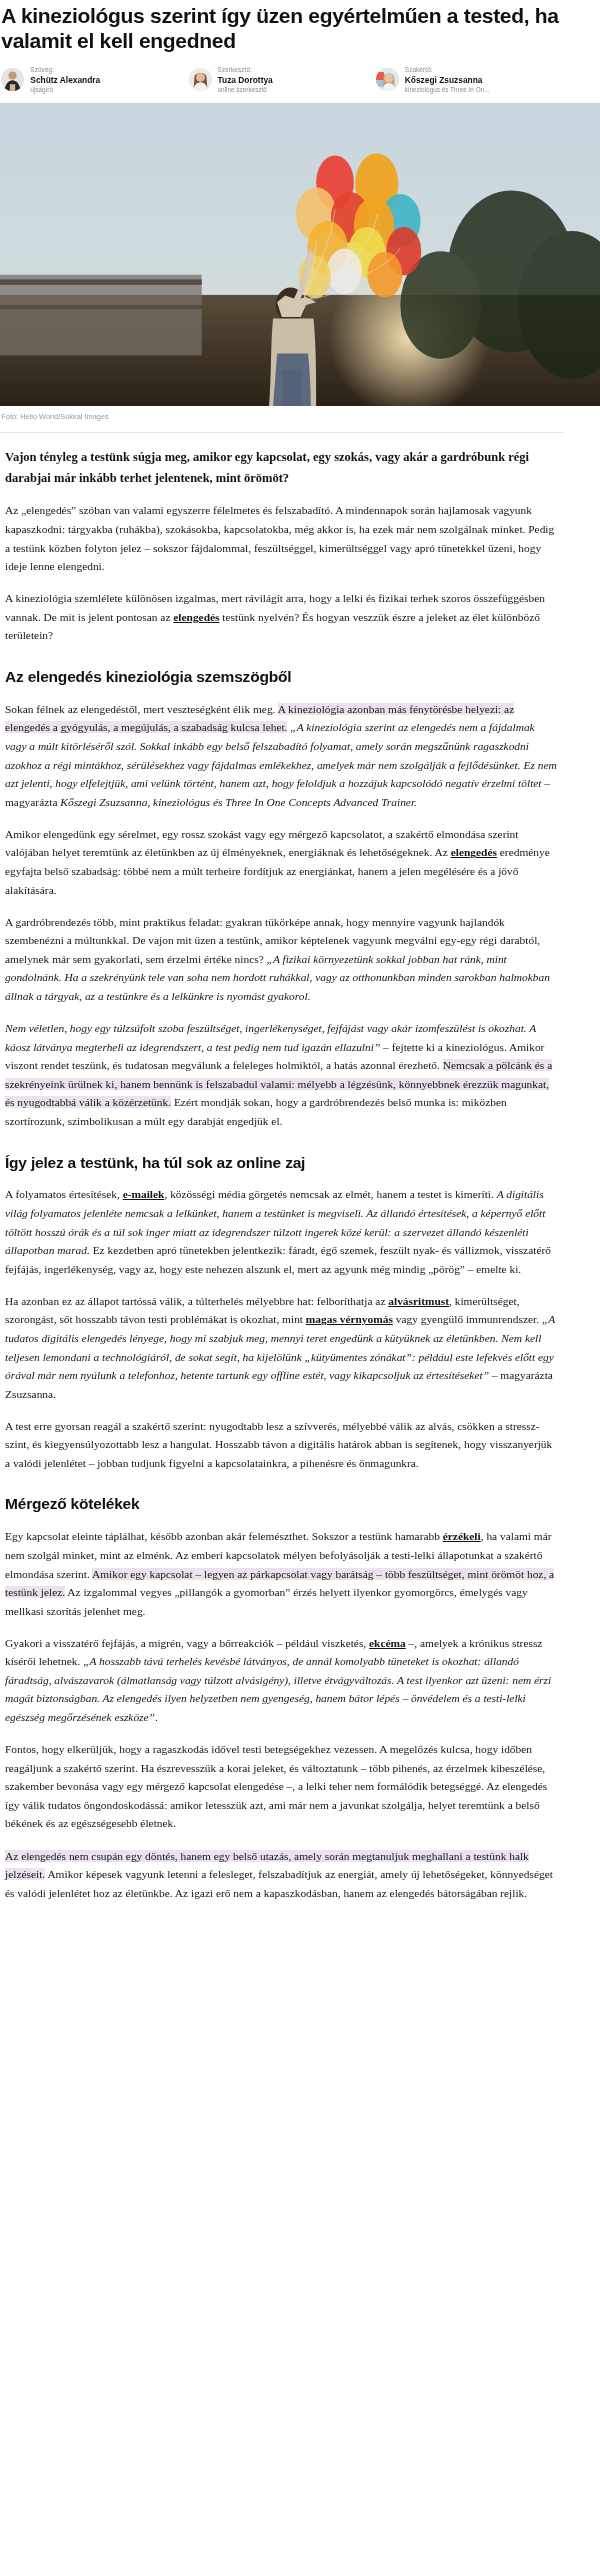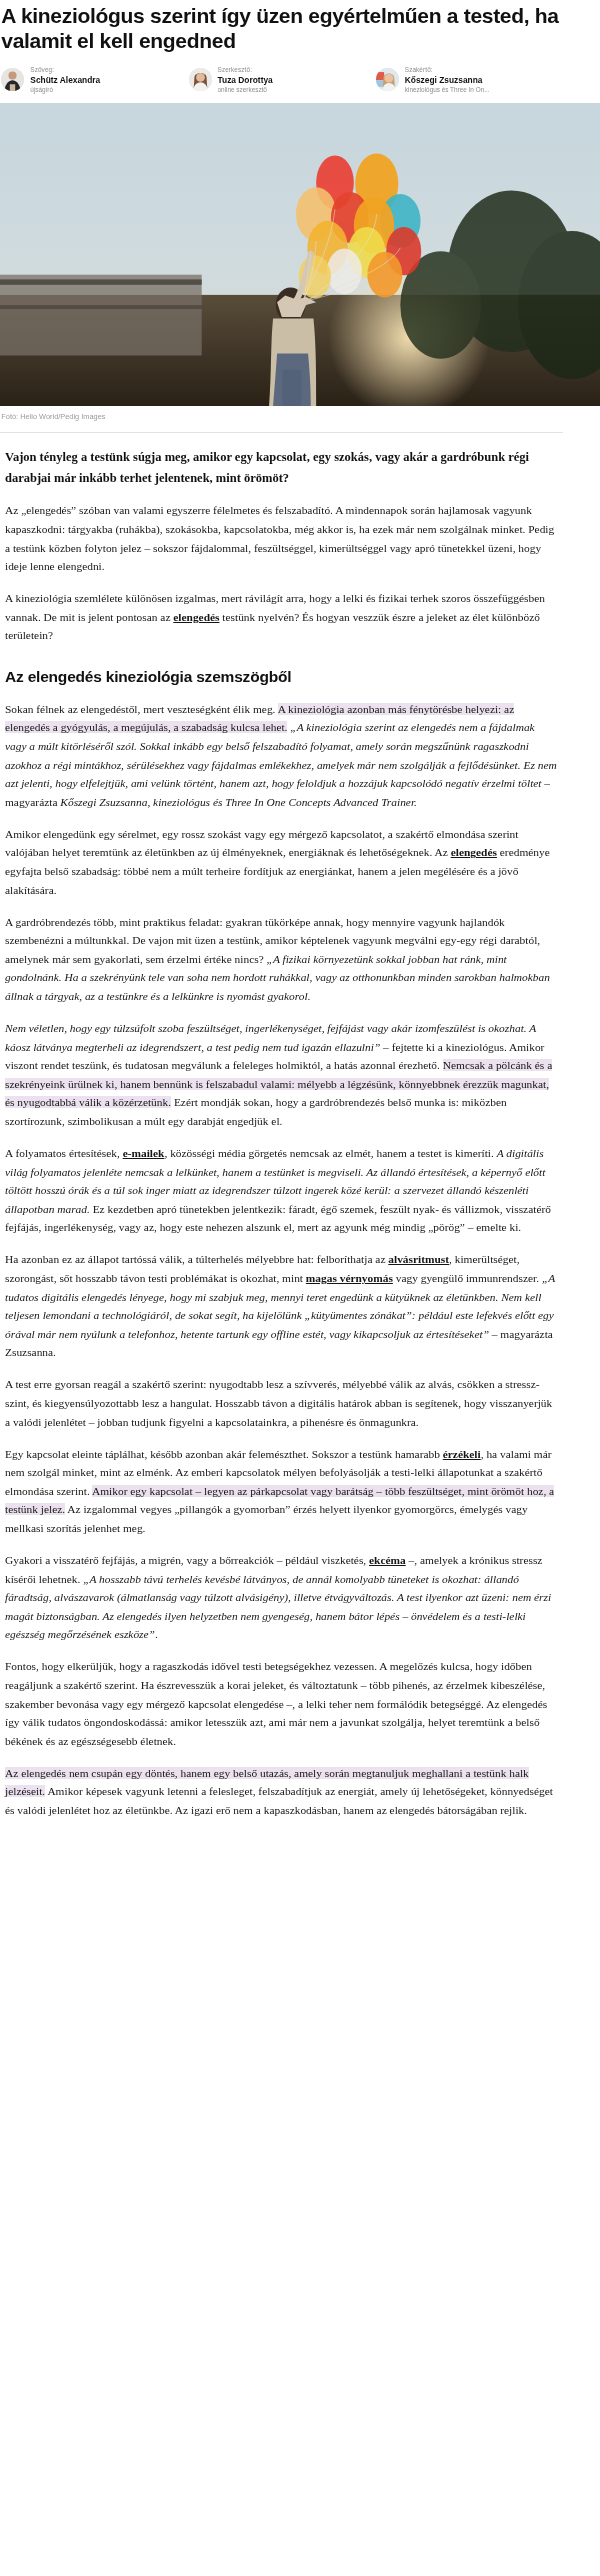--- a/index.html
+++ b/index.html
@@ -250,36 +250,38 @@
         <path d="M406 320 C 402 360, 404 400, 400 450 L 470 450 C 470 400, 470 360, 466 320 Z" fill="#cfc2ab"></path>
         <path d="M412 372 C 410 400, 408 425, 406 450 L 462 450 C 462 420, 460 395, 458 372 Z" fill="#5e6b80"></path>
         <path d="M420 396 L448 396 L448 450 L420 450 Z" fill="#51607a" opacity=".7"></path>
         <path d="M441 292 C 448 282, 456 250, 462 224" stroke="#d9cdb8" stroke-width="9" fill="none" stroke-linecap="round"></path>
         <path d="M462 224 L452 292" stroke="#e8e4dc" stroke-width="1" fill="none" opacity=".7"></path>
       </g>
       <rect x="0" y="0" width="892" height="450" fill="#000" opacity="0.02"></rect>
     </svg>
   </div>
 
-  <div class="credit">Fotó: Hello World/Pedig Images</div>
+  <div class="credit">Fotó: Hello World/Sokkal Images</div>
   <hr class="rule">
 
   <div class="body">
     <p class="lead">Vajon tényleg a testünk súgja meg, amikor egy kapcsolat, egy szokás, vagy akár a gardróbunk régi darabjai már inkább terhet jelentenek, mint örömöt?</p>
     <div id="blocks">
         <p class="para"><span>Az „elengedés” szóban van valami egyszerre félelmetes és felszabadító. A mindennapok során hajlamosak vagyunk kapaszkodni: tárgyakba (ruhákba), szokásokba, kapcsolatokba, még akkor is, ha ezek már nem szolgálnak minket. Pedig a testünk közben folyton jelez – sokszor fájdalommal, feszültséggel, kimerültséggel vagy apró tünetekkel üzeni, hogy ideje lenne elengedni.</span></p>
         <p class="para"><span>A kineziológia szemlélete különösen izgalmas, mert rávilágít arra, hogy a lelki és fizikai terhek szoros összefüggésben vannak. De mit is jelent pontosan az </span><a class="lnk">elengedés</a><span> testünk nyelvén? És hogyan veszzük észre a jeleket az élet különböző területein?</span></p>
         <h2 class="section"><span>Az elengedés kineziológia szemszögből</span></h2>
         <p class="para"><span>Sokan félnek az elengedéstől, mert veszteségként élik meg. </span><span class="hl">A kineziológia azonban más fénytörésbe helyezi: az elengedés a gyógyulás, a megújulás, a szabadság kulcsa lehet.</span><span> </span><em>„A kineziológia szerint az elengedés nem a fájdalmak vagy a múlt kitörléséről szól. Sokkal inkább egy belső felszabadító folyamat, amely során megszűnünk ragaszkodni azokhoz a régi mintákhoz, sérülésekhez vagy fájdalmas emlékekhez, amelyek már nem szolgálják a fejlődésünket. Ez nem azt jelenti, hogy elfelejtjük, ami velünk történt, hanem azt, hogy feloldjuk a hozzájuk kapcsolódó negatív érzelmi töltet</em><span> – magyarázta </span><em>Kőszegi Zsuzsanna</em><em>, kineziológus és Three In One Concepts Advanced Trainer.</em></p>
         <p class="para"><span>Amikor elengedünk egy sérelmet, egy rossz szokást vagy egy mérgező kapcsolatot, a szakértő elmondása szerint valójában helyet teremtünk az életünkben az új élményeknek, energiáknak és lehetőségeknek. Az </span><a class="lnk">elengedés</a><span> eredménye egyfajta belső szabadság: többé nem a múlt terheire fordítjuk az energiánkat, hanem a jelen megélésére és a jövő alakítására.</span></p>
         <p class="para"><span>A gardróbrendezés több, mint praktikus feladat: gyakran tükörképe annak, hogy mennyire vagyunk hajlandók szembenézni a múltunkkal. De vajon mit üzen a testünk, amikor képtelenek vagyunk megválni egy-egy régi darabtól, amelynek már sem gyakorlati, sem érzelmi értéke nincs? </span><em>„A fizikai környezetünk sokkal jobban hat ránk, mint gondolnánk. Ha a szekrényünk tele van soha nem hordott ruhákkal, vagy az otthonunkban minden sarokban halmokban állnak a tárgyak, az a testünkre és a lelkünkre is nyomást gyakorol.</em></p>
         <p class="para"><em>Nem véletlen, hogy egy túlzsúfolt szoba feszültséget, ingerlékenységet, fejfájást vagy akár izomfeszülést is okozhat. A káosz látványa megterheli az idegrendszert, a test pedig nem tud igazán ellazulni”</em><span> – fejtette ki a kineziológus. Amikor viszont rendet teszünk, és tudatosan megválunk a feleleges holmiktól, a hatás azonnal érezhető. </span><span class="hl">Nemcsak a pölcánk és a szekrényeink ürülnek ki, hanem bennünk is felszabadul valami: mélyebb a légzésünk, könnyebbnek érezzük magunkat, és nyugodtabbá válik a közérzetünk.</span><span> Ezért mondják sokan, hogy a gardróbrendezés belső munka is: miközben szortírozunk, szimbolikusan a múlt egy darabját engedjük el.</span></p>
+        <h2 class="section"><span>Így jelez a testünk, ha túl sok az online zaj</span></h2>
         <p class="para"><span>A folyamatos értesítések, </span><a class="lnk">e-mailek</a><span>, közösségi média görgetés nemcsak az elmét, hanem a testet is kimeríti. </span><em>A digitális világ folyamatos jelenléte nemcsak a lelkünket, hanem a testünket is megviseli. Az állandó értesítések, a képernyő előtt töltött hosszú órák és a túl sok inger miatt az idegrendszer túlzott ingerek közé kerül: a szervezet állandó készenléti állapotban marad.</em><span> Ez kezdetben apró tünetekben jelentkezik: fáradt, égő szemek, feszült nyak- és vállizmok, visszatérő fejfájás, ingerlékenység, vagy az, hogy este nehezen alszunk el, mert az agyunk még mindig „pörög”</span><span> – emelte ki.</span></p>
         <p class="para"><span>Ha azonban ez az állapot tartóssá válik, a túlterhelés mélyebbre hat: felboríthatja az </span><a class="lnk">alvásritmust</a><span>, kimerültséget, szorongást, sőt hosszabb távon testi problémákat is okozhat, mint </span><a class="lnk">magas vérnyomás</a><span> vagy gyengülő immunrendszer. </span><em>„A tudatos digitális elengedés lényege, hogy mi szabjuk meg, mennyi teret engedünk a kütyüknek az életünkben. Nem kell teljesen lemondani a technológiáról, de sokat segít, ha kijelölünk „kütyümentes zónákat”: például este lefekvés előtt egy órával már nem nyúlunk a telefonhoz, hetente tartunk egy offline estét, vagy kikapcsoljuk az értesítéseket”</em><span> – magyarázta Zsuzsanna.</span></p>
         <p class="para"><span>A test erre gyorsan reagál a szakértő szerint: nyugodtabb lesz a szívverés, mélyebbé válik az alvás, csökken a stressz-szint, és kiegyensúlyozottabb lesz a hangulat. Hosszabb távon a digitális határok abban is segítenek, hogy visszanyerjük a valódi jelenlétet – jobban tudjunk figyelni a kapcsolatainkra, a pihenésre és önmagunkra.</span></p>
+        <h2 class="section"><span>Mérgező kötelékek</span></h2>
         <p class="para"><span>Egy kapcsolat eleinte táplálhat, később azonban akár felemészthet. Sokszor a testünk hamarabb </span><a class="lnk">érzékeli</a><span>, ha valami már nem szolgál minket, mint az elménk. Az emberi kapcsolatok mélyen befolyásolják a testi-lelki állapotunkat a szakértő elmondása szerint. </span><span class="hl">Amikor egy kapcsolat – legyen az párkapcsolat vagy barátság – több feszültséget, mint örömöt hoz, a testünk jelez.</span><span> Az izgalommal vegyes „pillangók a gyomorban” érzés helyett ilyenkor gyomorgörcs, émelygés vagy mellkasi szorítás jelenhet meg.</span></p>
         <p class="para"><span>Gyakori a visszatérő fejfájás, a migrén, vagy a bőrreakciók – például viszketés, </span><a class="lnk">ekcéma</a><span> –, amelyek a krónikus stressz kísérői lehetnek. </span><em>„A hosszabb távú terhelés kevésbé látványos, de annál komolyabb tüneteket is okozhat: állandó fáradtság, alvászavarok (álmatlanság vagy túlzott alvásigény), illetve étvágyváltozás. A test ilyenkor azt üzeni: nem érzi magát biztonságban. Az elengedés ilyen helyzetben nem gyengeség, hanem bátor lépés – önvédelem és a testi-lelki egészség megőrzésének eszköze”</em><span>.</span></p>
         <p class="para"><span>Fontos, hogy elkerüljük, hogy a ragaszkodás idővel testi betegségekhez vezessen. A megelőzés kulcsa, hogy időben reagáljunk a szakértő szerint. Ha észrevesszük a korai jeleket, és változtatunk – több pihenés, az érzelmek kibeszélése, szakember bevonása vagy egy mérgező kapcsolat elengedése –, a lelki teher nem formálódik betegséggé. Az elengedés így válik tudatos öngondoskodássá: amikor letesszük azt, ami már nem a javunkat szolgálja, helyet teremtünk a belső békének és az egészségesebb életnek.</span></p>
         <p class="para"><span class="hl">Az elengedés nem csupán egy döntés, hanem egy belső utazás, amely során megtanuljuk meghallani a testünk halk jelzéseit.</span><span> Amikor képesek vagyunk letenni a felesleget, felszabadítjuk az energiát, amely új lehetőségeket, könnyedséget és valódi jelenlétet hoz az életünkbe. Az igazi erő nem a kapaszkodásban, hanem az elengedés bátorságában rejlik.</span></p>
       </div>
   </div>
 
   <div class="tail"></div>
 </div>
 

